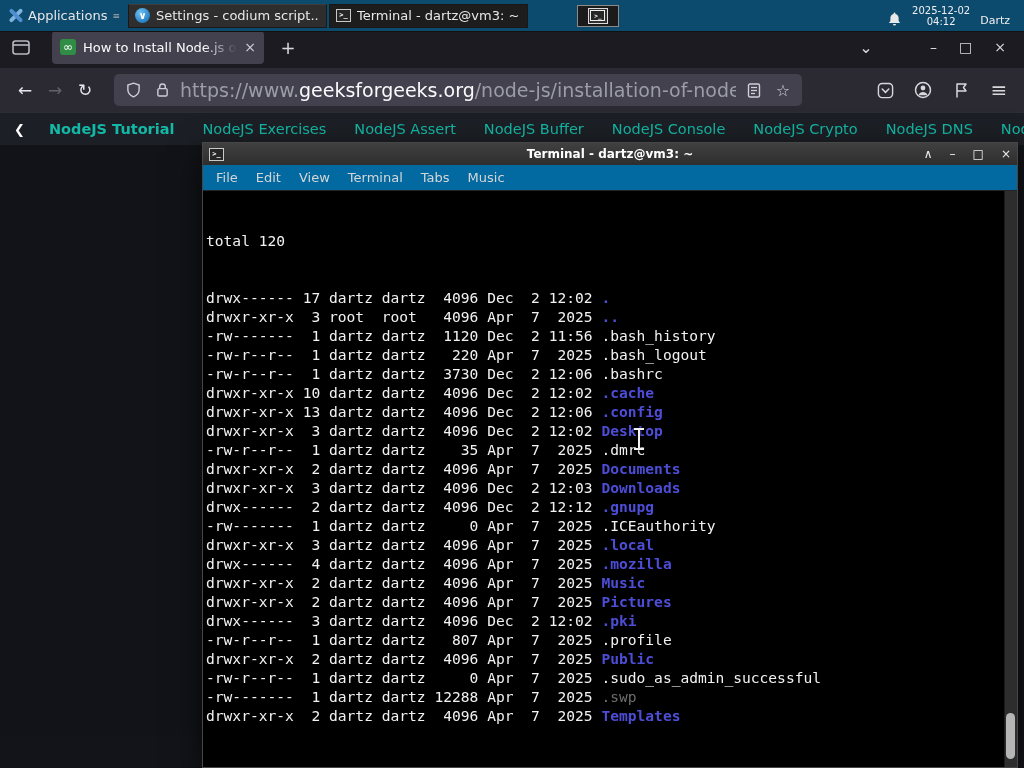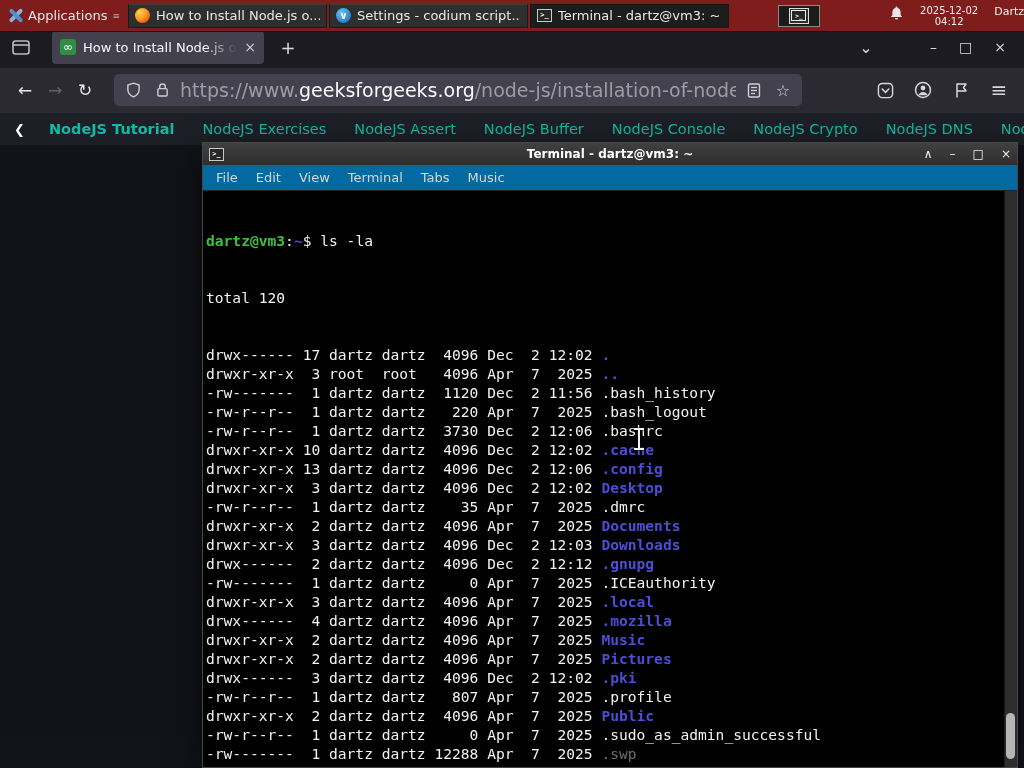--- a/index.html
+++ b/index.html
@@ -2,21 +2,21 @@
 <html style="--accent-green: #2f8d46; --dir-blue: #4d4dd8; --prompt-green: #3cc23c; --term-fg: #f2f2f2; --term-dim: #6e6e6e; --term-bg: #000000;"><head>
 <meta charset="utf-8">
 <style>
   * { margin:0; padding:0; box-sizing:border-box; }
   html,body { background:#000; }
   .screen { position:relative; width:1024px; height:768px; overflow:hidden;
             font-family:"DejaVu Sans", sans-serif; background:#131419; }
 
   
   .panel { position:absolute; top:0; left:0; width:1024px; height:32px;
-           background:#7f1d1d; border-bottom:1px solid #121212;
+           background:#0c4a6e; border-bottom:1px solid #121212;
            display:flex; align-items:center; color:#e6e6e6; font-size:13px; z-index:50; }
   .app-btn { display:flex; align-items:center; gap:5px; padding:0 8px; height:26px; }
   .xlogo { position:relative; width:15px; height:15px; }
   .xlogo span { position:absolute; left:6px; top:-1px; width:4px; height:17px; border-radius:2px; background:#4f8fd0; }
   .xlogo span:first-child { transform:rotate(45deg); background:#7fb3e0; }
   .xlogo span:last-child { transform:rotate(-45deg); }
   .app-menu-glyph { font-size:9px; color:#aaa; letter-spacing:-1px; }
   .winbtn { display:flex; align-items:center; gap:6px; width:199px; height:24px; margin:1px 1px;
             padding:0 6px; background:#2e2e2e; border:1px solid #191919; border-top-color:#3d3d3d;
             overflow:hidden; white-space:nowrap; }
@@ -28,21 +28,21 @@
             background:radial-gradient(circle at 35% 30%, #6cc2f0, #1f77c0 80%);
             font-size:10px; line-height:15px; text-align:center; font-weight:bold; }
   .termicon { width:15px; height:13px; flex:0 0 15px; background:#262626; border:1px solid #c9c9c9;
             color:#fff; font-size:7px; line-height:11px; text-align:center; font-weight:bold;
             font-family:"DejaVu Sans Mono",monospace; letter-spacing:0; }
   .pager { margin-left:48px; width:42px; height:22px; border:1px solid #8a8a8a; background:#1b1b1b;
            display:flex; align-items:center; justify-content:center; }
   .pager .mini { width:20px; height:16px; background:#303030; border:1px solid #dcdcdc;
            display:flex; align-items:center; justify-content:center; }
   .pager .mini .termicon { width:13px; height:11px; font-size:6px; line-height:9px; border-color:#eee; }
-  .tray { margin-left:auto; display:flex; align-items:flex-start; gap:16px; padding-right:0; }
+  .tray { margin-left:auto; display:flex; align-items:flex-end; gap:10px; padding-right:14px; }
   .clock { text-align:center; font-size:10px; line-height:11px; color:#f0f0f0; }
   .user-label { font-size:11px; color:#f0f0f0; }
 
   
   .browser { position:absolute; top:26px; left:0; width:1024px; height:742px; background:#131419; }
   .tabbar { height:42px; background:#1c1b22; display:flex; align-items:center; padding:0 8px; }
   .ffview { width:26px; height:22px; margin-right:18px; display:flex; align-items:center; justify-content:center; }
   .tab { display:flex; align-items:center; gap:7px; width:212px; height:33px; background:#42414d;
          border-radius:4px; padding:0 8px; color:#fbfbfe; font-size:13px; }
   .tab .t-title { flex:1; overflow:hidden; white-space:nowrap;
@@ -114,24 +114,20 @@
     <div class="app-btn">
       <span class="xlogo">
           <span></span>
           <span></span>
         </span>
       <span>Applications</span>
       <span class="app-menu-glyph">≡</span>
     </div>
 
     <div class="winbtn">
-      <span class="fficon"></span>
-      <span class="lbl">How to Install Node.js o...</span>
-    </div>
-    <div class="winbtn">
       <span class="codiumicon">∨</span>
       <span class="lbl">Settings - codium script...</span>
     </div>
     <div class="winbtn active">
       <span class="termicon">&gt;_</span>
       <span class="lbl">Terminal - dartz@vm3: ~</span>
     </div>
 
     <div class="pager">
       <span class="mini">
@@ -262,21 +258,20 @@
     <div class="term-menubar">
       <span class="menu-item">File</span>
         <span class="menu-item">Edit</span>
         <span class="menu-item">View</span>
         <span class="menu-item">Terminal</span>
         <span class="menu-item">Tabs</span>
         <span class="menu-item">Music</span>
     </div>
 
     <div class="term-body">
-      <div class="tline"><span class="green">dartz@vm3</span><span>:</span><span class="blue">~</span><span>$ ls -la</span></div>
       <div class="tline">total 120</div>
       <div id="term-lines"><div class="tline"><span>drwx------ 17 dartz dartz  4096 Dec  2 12:02 </span><span class="n-dir">.</span></div><div class="tline"><span>drwxr-xr-x  3 root  root   4096 Apr  7  2025 </span><span class="n-dir">..</span></div><div class="tline"><span>-rw-------  1 dartz dartz  1120 Dec  2 11:56 </span><span class="n-file">.bash_history</span></div><div class="tline"><span>-rw-r--r--  1 dartz dartz   220 Apr  7  2025 </span><span class="n-file">.bash_logout</span></div><div class="tline"><span>-rw-r--r--  1 dartz dartz  3730 Dec  2 12:06 </span><span class="n-file">.bashrc</span></div><div class="tline"><span>drwxr-xr-x 10 dartz dartz  4096 Dec  2 12:02 </span><span class="n-dir">.cache</span></div><div class="tline"><span>drwxr-xr-x 13 dartz dartz  4096 Dec  2 12:06 </span><span class="n-dir">.config</span></div><div class="tline"><span>drwxr-xr-x  3 dartz dartz  4096 Dec  2 12:02 </span><span class="n-dir">Desktop</span></div><div class="tline"><span>-rw-r--r--  1 dartz dartz    35 Apr  7  2025 </span><span class="n-file">.dmrc</span></div><div class="tline"><span>drwxr-xr-x  2 dartz dartz  4096 Apr  7  2025 </span><span class="n-dir">Documents</span></div><div class="tline"><span>drwxr-xr-x  3 dartz dartz  4096 Dec  2 12:03 </span><span class="n-dir">Downloads</span></div><div class="tline"><span>drwx------  2 dartz dartz  4096 Dec  2 12:12 </span><span class="n-dir">.gnupg</span></div><div class="tline"><span>-rw-------  1 dartz dartz     0 Apr  7  2025 </span><span class="n-file">.ICEauthority</span></div><div class="tline"><span>drwxr-xr-x  3 dartz dartz  4096 Apr  7  2025 </span><span class="n-dir">.local</span></div><div class="tline"><span>drwx------  4 dartz dartz  4096 Apr  7  2025 </span><span class="n-dir">.mozilla</span></div><div class="tline"><span>drwxr-xr-x  2 dartz dartz  4096 Apr  7  2025 </span><span class="n-dir">Music</span></div><div class="tline"><span>drwxr-xr-x  2 dartz dartz  4096 Apr  7  2025 </span><span class="n-dir">Pictures</span></div><div class="tline"><span>drwx------  3 dartz dartz  4096 Dec  2 12:02 </span><span class="n-dir">.pki</span></div><div class="tline"><span>-rw-r--r--  1 dartz dartz   807 Apr  7  2025 </span><span class="n-file">.profile</span></div><div class="tline"><span>drwxr-xr-x  2 dartz dartz  4096 Apr  7  2025 </span><span class="n-dir">Public</span></div><div class="tline"><span>-rw-r--r--  1 dartz dartz     0 Apr  7  2025 </span><span class="n-file">.sudo_as_admin_successful</span></div><div class="tline"><span>-rw-------  1 dartz dartz 12288 Apr  7  2025 </span><span class="n-dim">.swp</span></div><div class="tline"><span>drwxr-xr-x  2 dartz dartz  4096 Apr  7  2025 </span><span class="n-dir">Templates</span></div></div>
     </div>
 
     <div class="term-sb">
       <div class="thumb"></div>
     </div>
   </div>
 
   <div class="ibeam">

